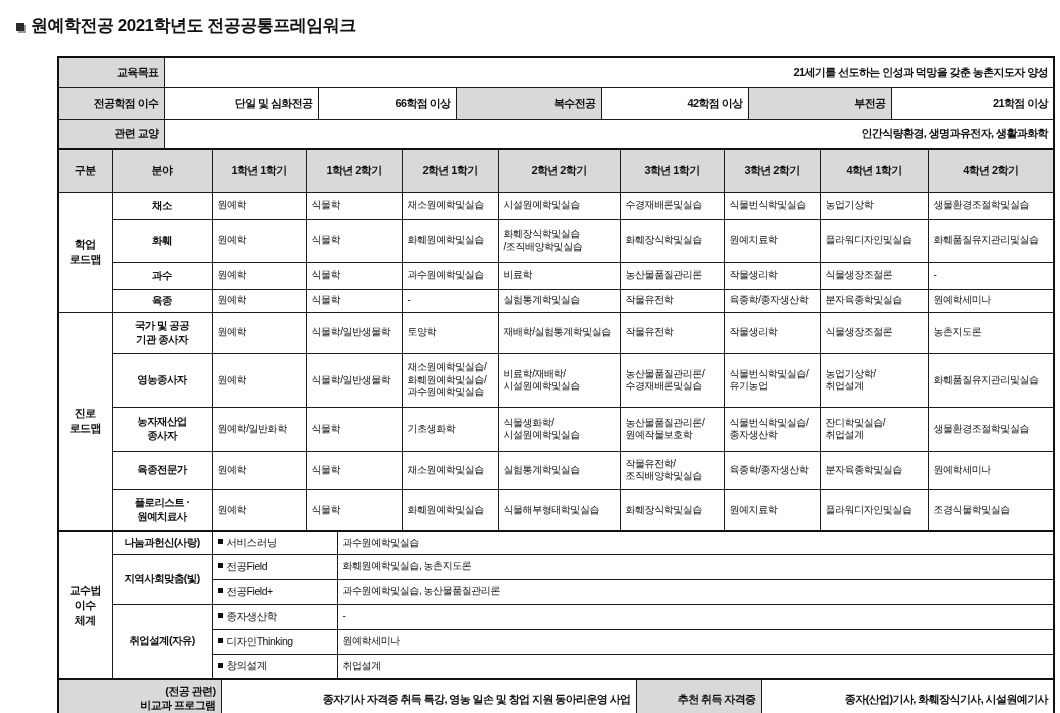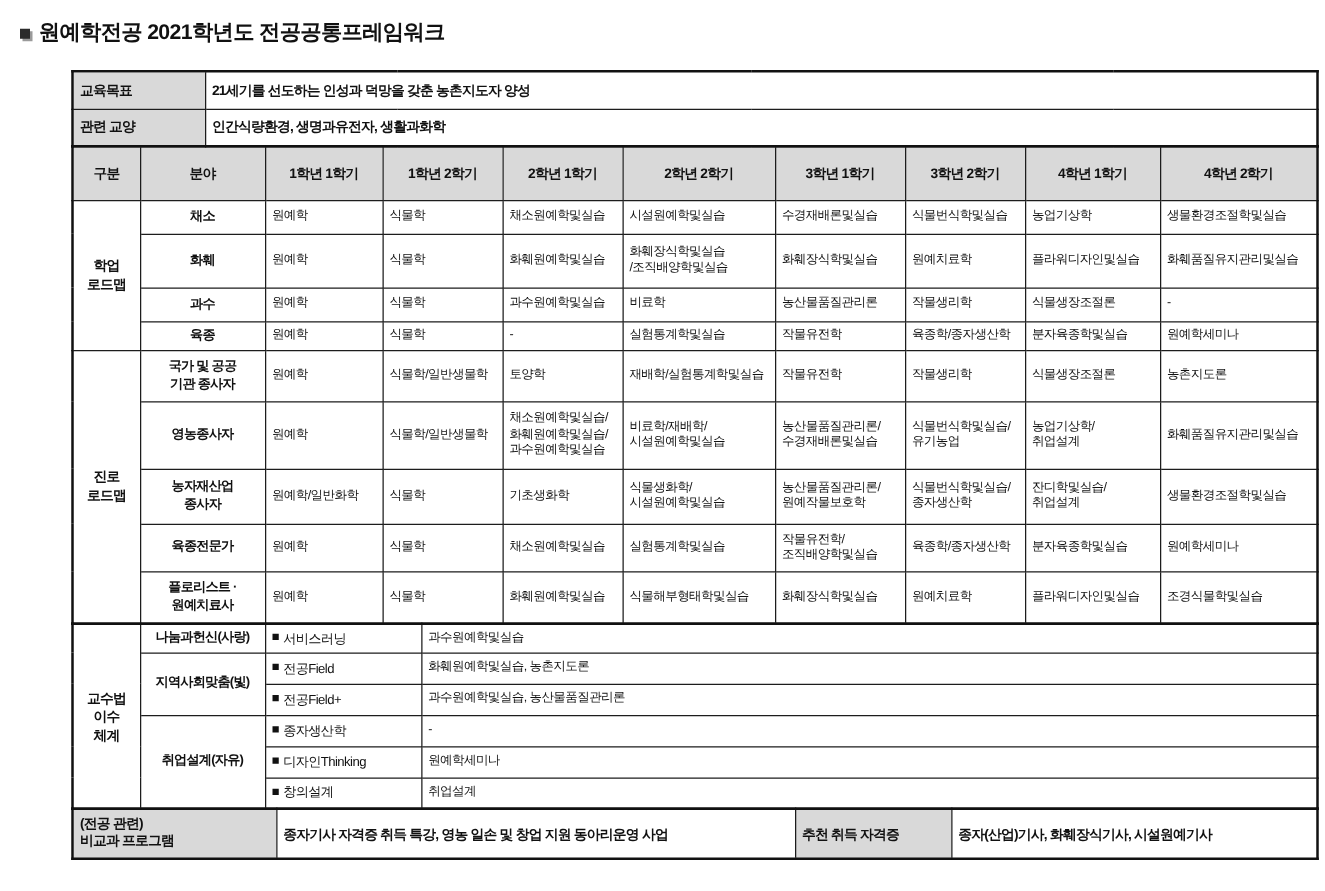--- a/index.html
+++ b/index.html
@@ -37,21 +37,21 @@
   .hd { font-weight:bold; text-align:center; font-size:11px; letter-spacing:-0.6px; }
   .crs { text-align:left; white-space:pre-line; line-height:1.25; }
   .pre { white-space:pre-line; line-height:1.25; }
   .gubun { font-weight:bold; text-align:center; font-size:11px; white-space:pre-line; letter-spacing:-0.6px; }
   .field { font-weight:bold; text-align:center; font-size:10.5px; white-space:pre-line; letter-spacing:-0.6px; line-height:1.3; }
   .method { text-align:left; font-weight:normal; font-size:10.5px; }
   .method .sq {
     display:inline-block; width:5px; height:5px; background:#111;
     margin-right:4px; vertical-align:middle; margin-top:-2px;
   }
-  .toplbl { font-weight:bold; text-align:left; font-size:11px; letter-spacing:-0.6px; }
+  .toplbl { font-weight:bold; text-align:right; font-size:11px; letter-spacing:-0.6px; }
 </style>
 </head>
 <body>
 
 <div class="page">
 
   <div class="doc-title">
     <span class="title-bullet"></span>
     <span>원예학전공 2021학년도 전공공통프레임워크</span>
   </div>
@@ -65,20 +65,29 @@
           <col style="width:138px">
           <col style="width:145px">
           <col style="width:147px">
           <col style="width:143px">
           <col style="width:163px">
         </colgroup>
       <tbody>
           <tr style="height:30px">
         <td class="toplbl shade">교육목표</td>
         <td class="toplbl" colspan="6">21세기를 선도하는 인성과 덕망을 갖춘 농촌지도자 양성</td>
+      </tr>
+      <tr style="height:32px">
+        <td class="toplbl shade">전공학점 이수</td>
+        <td class="toplbl">단일 및 심화전공</td>
+        <td class="toplbl">66학점 이상</td>
+        <td class="toplbl shade">복수전공</td>
+        <td class="toplbl">42학점 이상</td>
+        <td class="toplbl shade">부전공</td>
+        <td class="toplbl">21학점 이상</td>
       </tr>
       <tr style="height:30px">
         <td class="toplbl shade">관련 교양</td>
         <td class="toplbl" colspan="6">인간식량환경, 생명과유전자, 생활과화학</td>
       </tr>
     </tbody>
       </table>
 
     <table>
       <colgroup>

